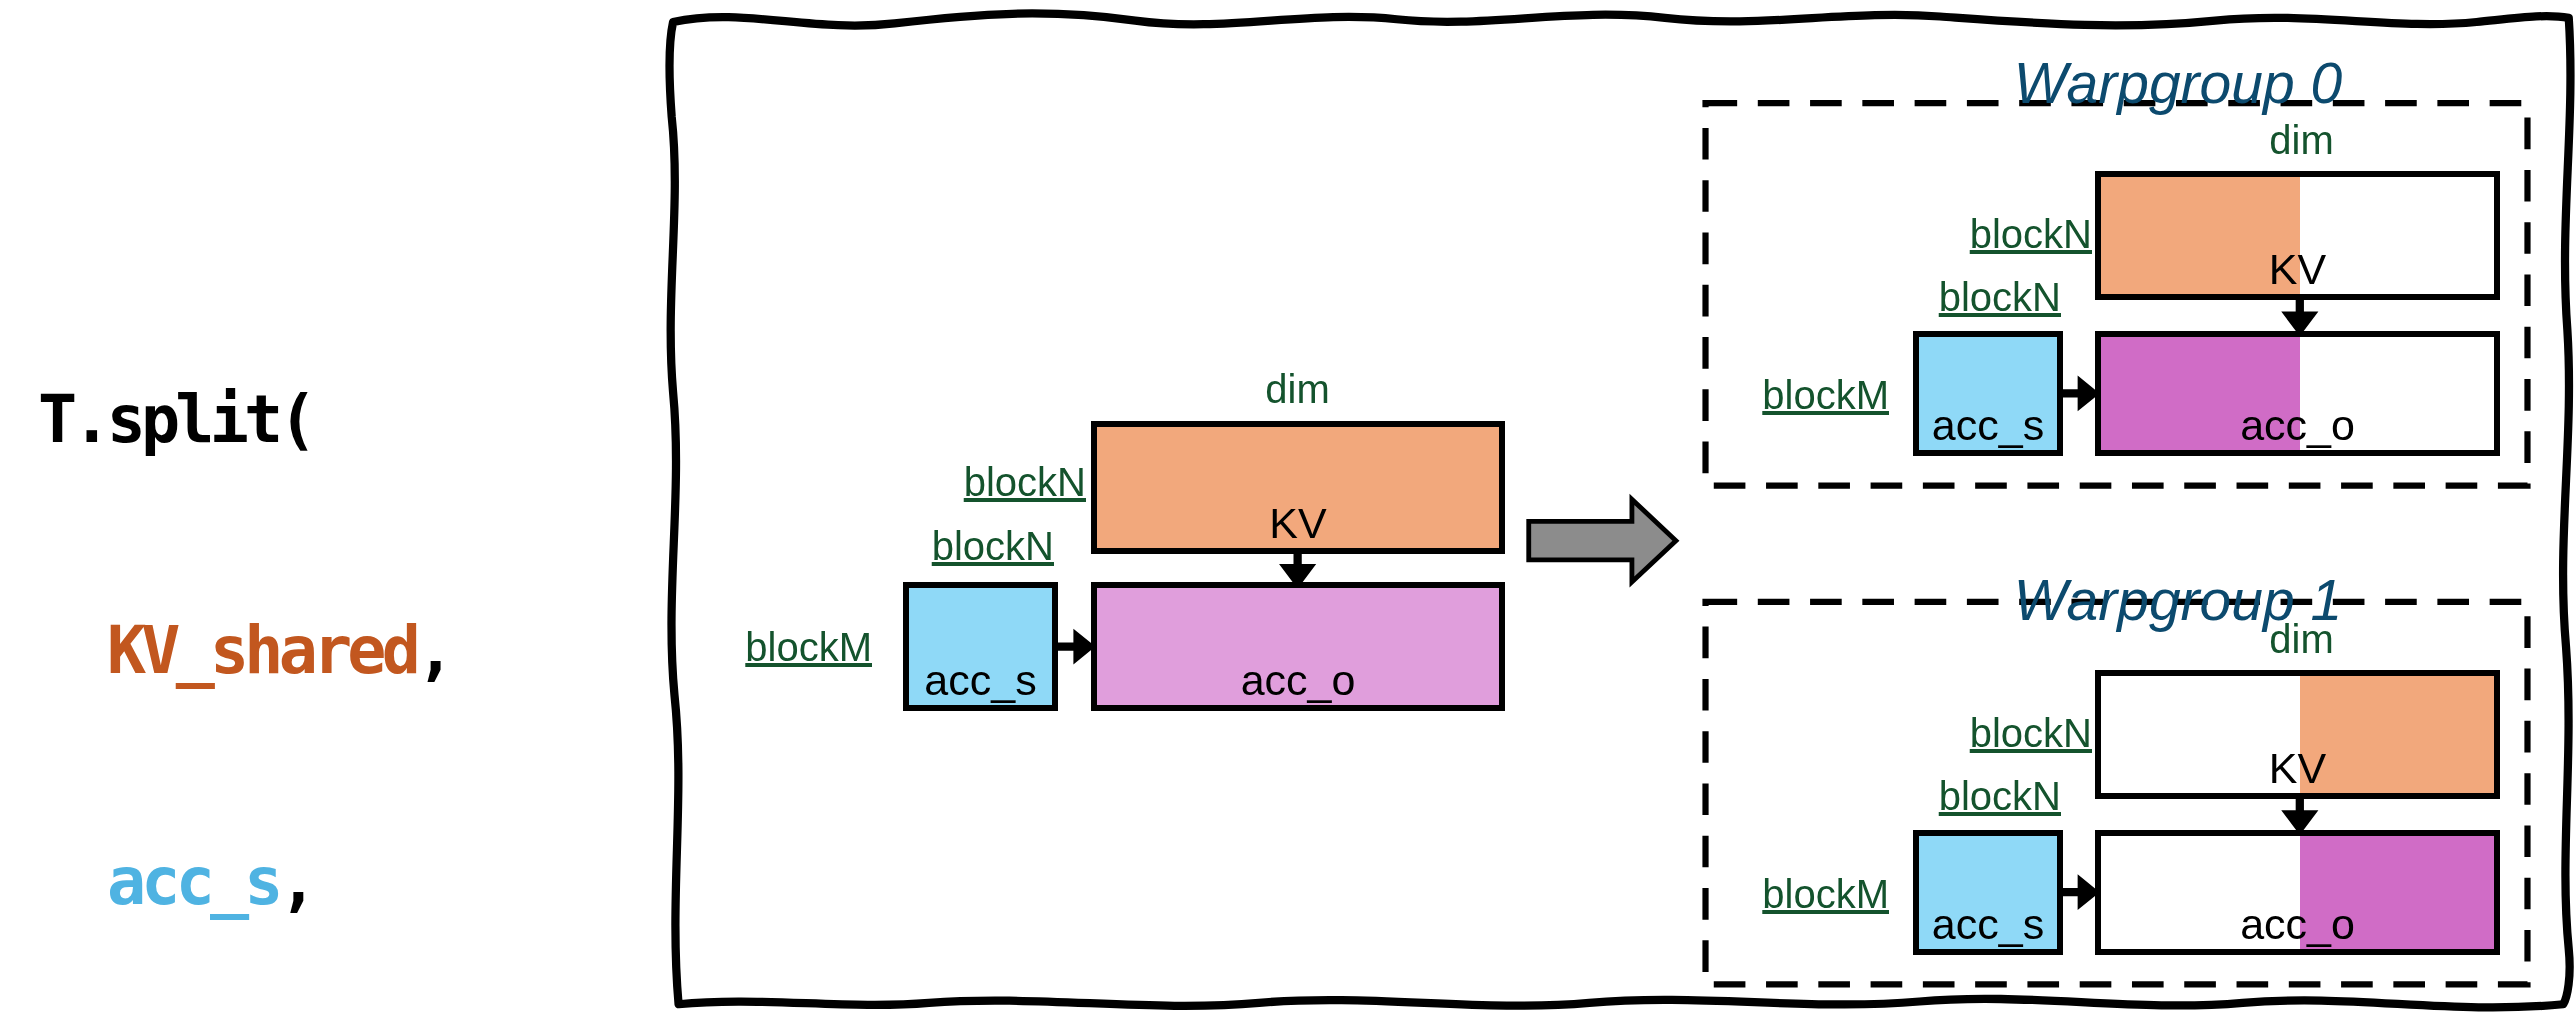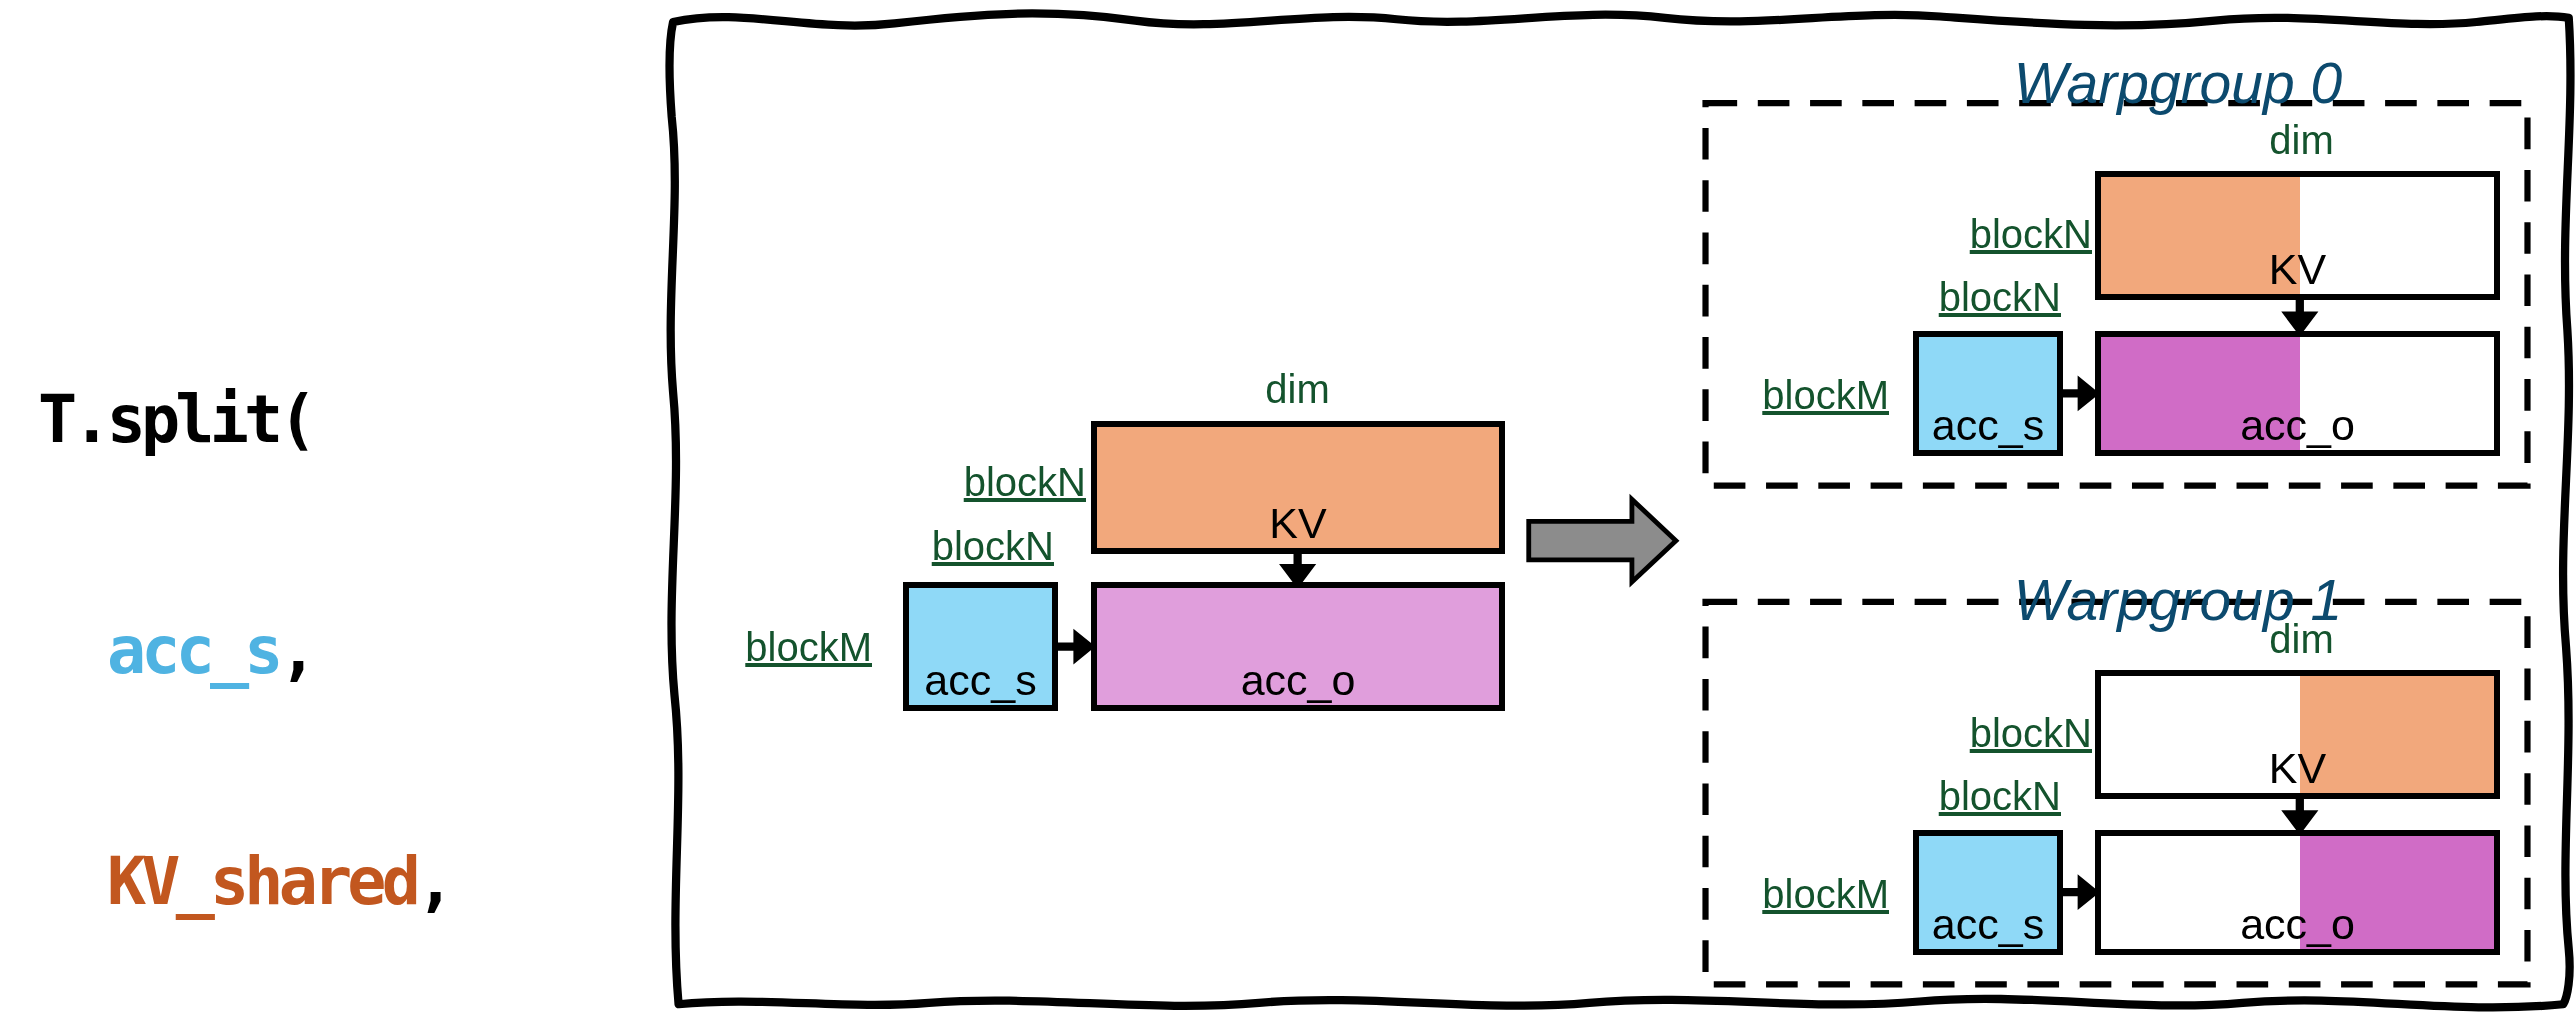--- a/index.html
+++ b/index.html
@@ -95,22 +95,22 @@
 
     <path d="M 3337 435 L 3349 435 L 3349 453 L 3370 453 L 3343 489 L 3316 453 L 3337 453 Z" fill="#000"></path>
     <path d="M 2994 566 L 3020 566 L 3020 546 L 3052 572 L 3020 598 L 3020 578 L 2994 578 Z" fill="#000"></path>
 
     <path d="M 3337 1160 L 3349 1160 L 3349 1178 L 3370 1178 L 3343 1214 L 3316 1178 L 3337 1178 Z" fill="#000"></path>
     <path d="M 2994 1291 L 3020 1291 L 3020 1271 L 3052 1297 L 3020 1323 L 3020 1303 L 2994 1303 Z" fill="#000"></path>
   </svg>
 
   <div class="code">
     <div><span>T.split(</span></div>
+    <div class="indent"><span class="c-orange">KV_shared</span><span>,</span></div>
     <div class="indent"><span class="c-blue">acc_s</span><span>,</span></div>
-    <div class="indent"><span class="c-orange">KV_shared</span><span>,</span></div>
     
     
     
   </div>
 
   <div>
     <div class="lbl c" style="left:1091px;top:367px;width:413px;">dim</div>
     <div class="lbl r" style="left:859px;top:460px;width:227px;">blockN</div>
     <div class="lbl r" style="left:827px;top:524px;width:227px;">blockN</div>
     <div class="lbl r" style="left:645px;top:625px;width:227px;">blockM</div>

